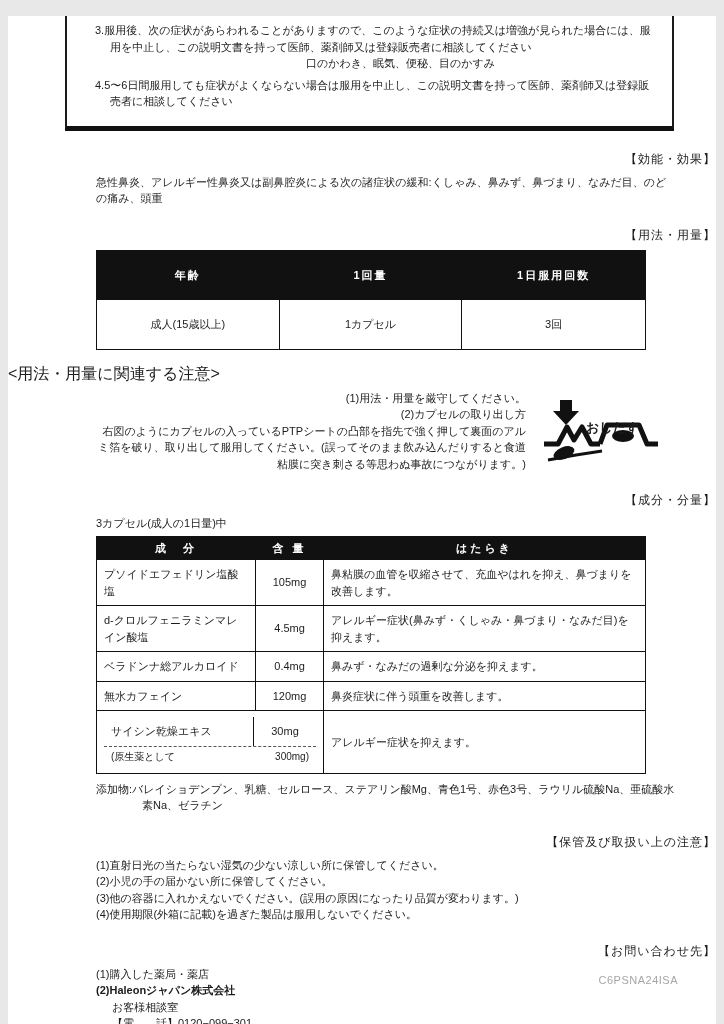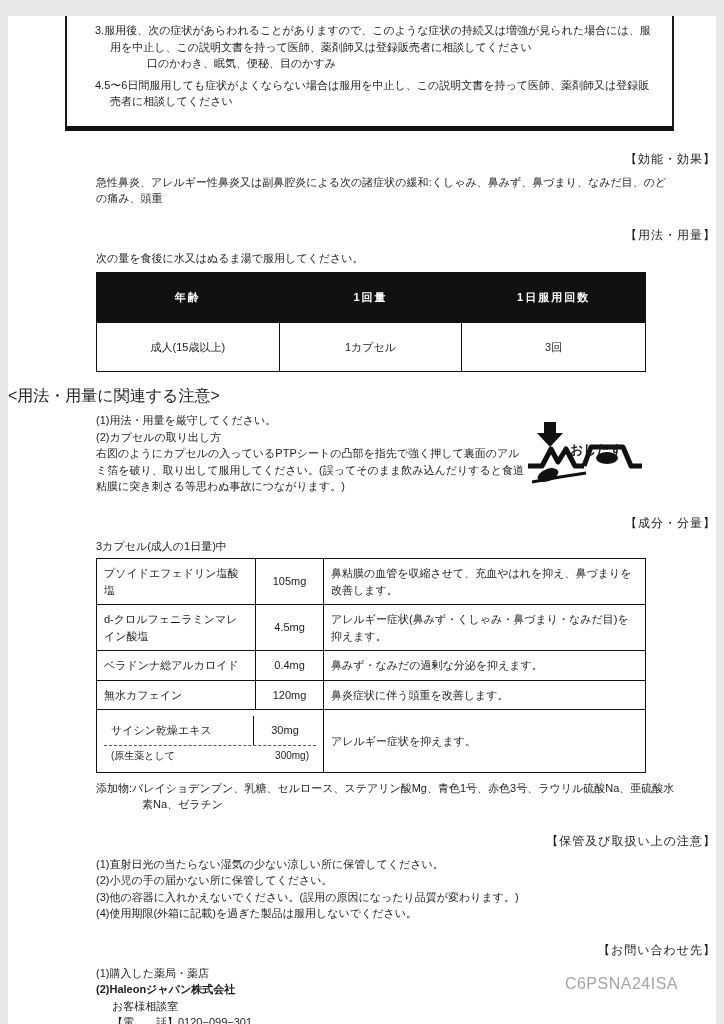--- a/index.html
+++ b/index.html
@@ -19,21 +19,21 @@
   
   .warning-box {
     margin: 0 42px 0 57px;
     border-left: 2px solid #1a1a1a;
     border-right: 2px solid #1a1a1a;
     border-bottom: 5px solid #111;
     padding: 6px 18px 16px 28px;
     min-height: 88px;
   }
   .num-item { padding-left: 15px; text-indent: -15px; }
-  .sub-line  { padding-left: 52px; }
+  .sub-line  { padding-left: 52px; text-align: center; }
   
   h2.sec {
     text-align: right;
     font-size: 12px;
     font-weight: normal;
     letter-spacing: 1px;
     margin: 19px 0 6px 0;
   }
   h3.subsec {
     text-align: left;
@@ -60,21 +60,22 @@
     font-weight: bold;
     letter-spacing: 2px;
   }
   table.dose col.c1 { width: 183px; }
   table.dose col.c2 { width: 183px; }
   table.dose col.c3 { width: 184px; }
   
   .note-wrap {
     display: flex;
     margin: 2px 44px 0 88px;
-    gap: 0;
+    gap: 16px;
+    text-align: right;
   }
   .note-text { width: 430px; }
   .ptp-illo {
     position: relative;
     width: 118px;
     margin-top: 8px;
     flex: none;
   }
   .ptp-label {
     position: absolute;
@@ -118,40 +119,39 @@
     text-indent: -46px;
   }
   
   .plain-list div { padding-left: 17px; text-indent: -17px; }
   .indent-1 { margin-left: 16px; }
   .doc-code {
     position: absolute;
     right: 38px;
     top: 956px;
     color: #a6a6a6;
-    font-size: 16px;
+    font-size: 11px;
     letter-spacing: 0.5px;
   }
 </style>
 </head>
 <body>
 
 <div class="page">
 
   <div class="warning-box">
     <div class="num-item">3.服用後、次の症状があらわれることがありますので、このような症状の持続又は増強が見られた場合には、服用を中止し、この説明文書を持って医師、薬剤師又は登録販売者に相談してください</div>
     <div class="sub-line">口のかわき、眠気、便秘、目のかすみ</div>
     <div class="num-item" style="margin-top:5px">4.5〜6日間服用しても症状がよくならない場合は服用を中止し、この説明文書を持って医師、薬剤師又は登録販売者に相談してください</div>
   </div>
 
   <h2 class="sec">【効能・効果】</h2>
   <p class="body-block">急性鼻炎、アレルギー性鼻炎又は副鼻腔炎による次の諸症状の緩和:くしゃみ、鼻みず、鼻づまり、なみだ目、のどの痛み、頭重</p>
 
   <h2 class="sec">【用法・用量】</h2>
-  <p class="body-block">次の量を食後に水又はぬるま湯で服用してください。</p>
 
   <table class="dose">
     <colgroup>
         <col class="c1">
         <col class="c2">
         <col class="c3">
       </colgroup>
     <tbody>
         <tr>
       <th>年齢</th>
@@ -192,20 +192,25 @@
   <h2 class="sec">【成分・分量】</h2>
   <p class="body-block">3カプセル(成人の1日量)中</p>
 
   <table class="ing">
     <colgroup>
         <col class="ci1">
         <col class="ci2">
         <col class="ci3">
       </colgroup>
     <tbody>
+        <tr>
+      <th>成　分</th>
+      <th>含 量</th>
+      <th>はたらき</th>
+    </tr>
     <tr>
       <td>プソイドエフェドリン塩酸塩</td>
       <td class="amt">105mg</td>
       <td>鼻粘膜の血管を収縮させて、充血やはれを抑え、鼻づまりを改善します。</td>
     </tr>
     <tr>
       <td>d-クロルフェニラミンマレイン酸塩</td>
       <td class="amt">4.5mg</td>
       <td>アレルギー症状(鼻みず・くしゃみ・鼻づまり・なみだ目)を抑えます。</td>
     </tr>

